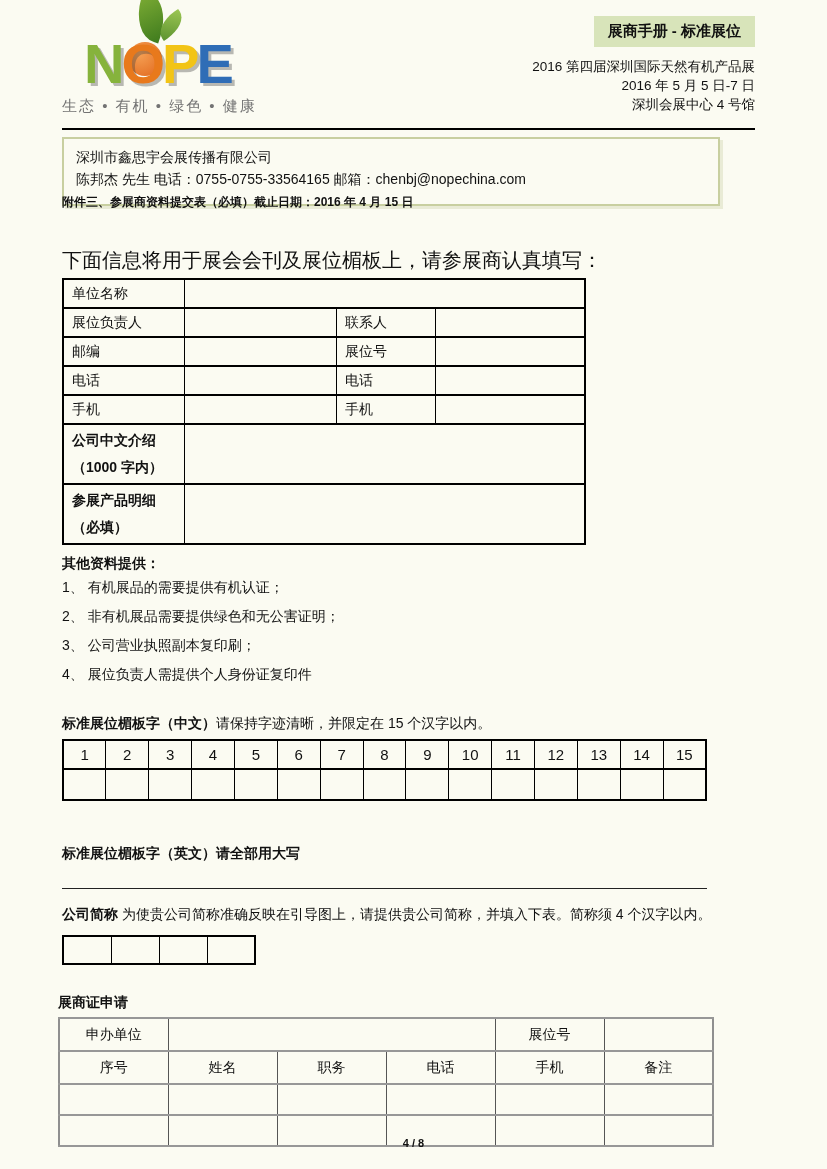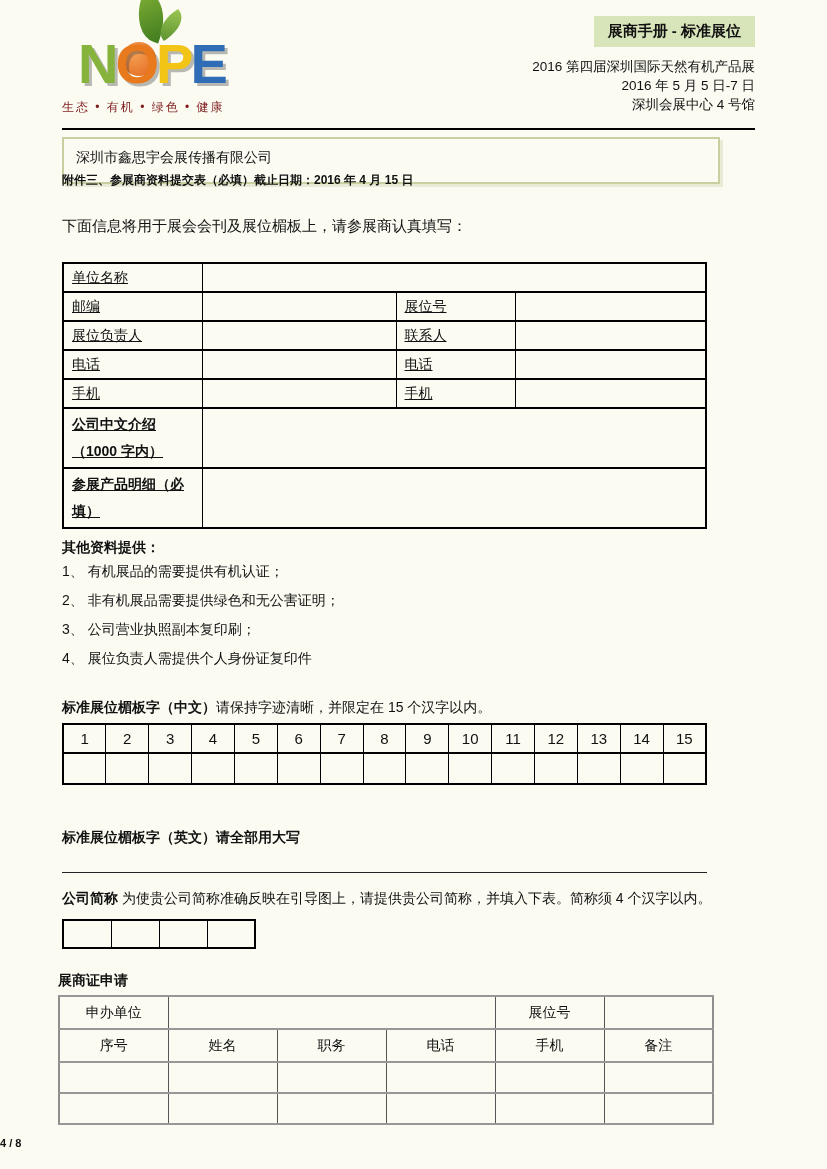--- a/index.html
+++ b/index.html
@@ -8,55 +8,55 @@
     width:827px; height:1169px;
     background:#fbfbf2;
     font-family:"Liberation Sans","DejaVu Sans",sans-serif;
     color:#111;
   }
   .page { position:relative; width:827px; height:1169px; padding:8px 72px 0 62px; overflow:hidden; }
 
   
   .header { display:flex; justify-content:space-between; align-items:flex-start; }
   .logo-block { position:relative; width:230px; height:100px; }
-  .logo-letters { position:absolute; left:16px; top:28px; font-weight:bold; font-size:56px; letter-spacing:-3px; line-height:1; }
+  .logo-letters { position:absolute; left:22px; top:28px; font-weight:bold; font-size:56px; letter-spacing:-3px; line-height:1; }
   .logo-letters span { text-shadow:3px 3px 0 rgba(60,60,60,.35); }
   .ltr-n { color:#86b33c; }
   .ltr-o { color:#e8791c; position:relative; }
   .ltr-o .orange-ball { position:absolute; left:7px; top:10px; width:34px; height:34px; border-radius:50%;
       background:radial-gradient(circle at 35% 35%, #f5a054, #e0651a); z-index:-1; }
   .ltr-p { color:#f2c416; }
   .ltr-e { color:#2f6db6; }
   .leaf { position:absolute; left:74px; top:-14px; width:30px; height:46px;
       background:linear-gradient(135deg,#7fae35,#3f7b1e); border-radius:0 85% 0 85%; transform:rotate(18deg); }
   .leaf2 { position:absolute; left:100px; top:2px; width:18px; height:30px;
       background:linear-gradient(135deg,#9cc653,#5d9330); border-radius:0 85% 0 85%; transform:rotate(55deg); }
-  .tagline { position:absolute; left:0; bottom:-8px; font-size:12px; letter-spacing:2px; color:#7f1d1d; }
+  .tagline { position:absolute; left:0; bottom:-8px; font-size:15px; letter-spacing:2px; color:#737373; }
 
   .header-right { display:flex; flex-direction:column; align-items:flex-end; padding-top:8px; }
   .manual-badge { background:#d8e4ba; font-weight:bold; font-size:15px; padding:6px 14px; margin-bottom:10px; }
   .event-line { font-size:13.5px; line-height:19px; }
 
   .top-rule { border-bottom:2px solid #000; margin:14px 0 0 0; width:693px; }
 
   
   .contact-box { width:658px; border:2px solid #c8cfa0; box-shadow:3px 3px 0 #e9ebd6; margin-top:7px;
       padding:7px 12px 14px 12px; background:transparent; position:relative; }
   .contact-line { font-size:14px; line-height:22px; }
   .attachment-heading { display:flex; width:693px;
       margin-top:-12px; position:relative; z-index:2; font-weight:bold; font-size:12px; }
 
-  .intro { font-size:15px; margin-top:28px; }
+  .intro { font-size:20px; margin-top:36px; }
 
   
   table { border-collapse:collapse; }
   .tbl-black { border:2px solid #000; }
   .tbl-black td { border:1px solid #000; border-top-width:2px; font-size:14px; padding:2px 8px; }
 
-  .info-table { width:645px; margin-top:26px;text-decoration:underline; }
+  .info-table { width:524px; margin-top:4px; }
   .info-table td { height:29px; }
   .info-table .lbl { width:140px; }
   .info-table .val1 { width:194px; }
   .info-table .lbl2 { width:120px; }
   .info-table .val2 { width:191px; }
   .info-table .tall { height:56px; font-weight:bold; line-height:27px; }
 
   .other-title { font-weight:bold; font-size:14px; margin-top:10px; }
   .other-item { font-size:14px; line-height:29px; }
 
@@ -67,28 +67,28 @@
   .meiban-table td { text-align:center; font-size:15px; height:29px; padding:0; }
   .meiban-table .blank td { height:31px; }
 
   .en-title { font-weight:bold; font-size:14px; margin-top:44px; }
   .write-line { width:645px; border-bottom:1.5px solid #222; height:26px; }
 
   .abbr-para { font-size:14px; margin-top:17px; }
   .abbr-table { margin-top:11px; }
   .abbr-table td { width:48px; height:28px; padding:0; }
 
-  .apply-title { font-weight:bold; font-size:14px; margin-top:23px; margin-left:-4px; }
+  .apply-title { font-weight:bold; font-size:14px; margin-top:29px; margin-left:-4px; }
   .apply-table { width:656px; margin-left:-4px; margin-top:5px; table-layout:fixed; }
   .apply-table { border:2px solid #8f8f8f; }
   .apply-table td { border:1px solid #555; border-top:2px solid #979797; border-bottom:2px solid #979797;
       font-size:14px; text-align:center; height:33px; padding:2px 6px; }
   .apply-table .empty td { height:31px; }
 
-  .footer { position:absolute; left:0; right:0; bottom:20px; text-align:left; font-weight:bold; font-size:11px; }
+  .footer { position:absolute; left:0; right:0; bottom:20px; text-align:center; font-weight:bold; font-size:11px; }
 </style>
 </head>
 <body>
 
 <div class="page">
 
   <div class="header">
     <div class="logo-block">
       <div class="leaf"></div>
       <div class="leaf2"></div>
@@ -102,45 +102,46 @@
       <div class="event-line">2016 第四届深圳国际天然有机产品展</div>
       <div class="event-line">2016 年 5 月 5 日-7 日</div>
       <div class="event-line">深圳会展中心 4 号馆</div>
     </div>
   </div>
 
   <div class="top-rule"></div>
 
   <div class="contact-box">
     <div class="contact-line">深圳市鑫思宇会展传播有限公司</div>
+    <div class="contact-line">陈邦杰 先生  电话：0755-0755-33564165 邮箱：chenbj@nopechina.com</div>
   </div>
 
   <div class="attachment-heading">
     <span>附件三、参展商资料提交表（必填）</span>
     <span>截止日期：2016 年 4 月 15 日</span>
   </div>
 
   <div class="intro">下面信息将用于展会会刊及展位楣板上，请参展商认真填写：</div>
 
   <table class="tbl-black info-table">
     <tbody>
         <tr>
       <td class="lbl">单位名称</td>
       <td colspan="3"></td>
     </tr>
     <tr>
+      <td class="lbl">展位负责人</td>
+      <td class="val1"></td>
+      <td class="lbl2">联系人</td>
+      <td class="val2"></td>
+    </tr>
+    <tr>
       <td class="lbl">邮编</td>
       <td class="val1"></td>
       <td class="lbl2">展位号</td>
-      <td class="val2"></td>
-    </tr>
-    <tr>
-      <td class="lbl">展位负责人</td>
-      <td class="val1"></td>
-      <td class="lbl2">联系人</td>
       <td class="val2"></td>
     </tr>
     <tr>
       <td class="lbl">电话</td>
       <td class="val1"></td>
       <td class="lbl2">电话</td>
       <td class="val2"></td>
     </tr>
     <tr>
       <td class="lbl">手机</td>

